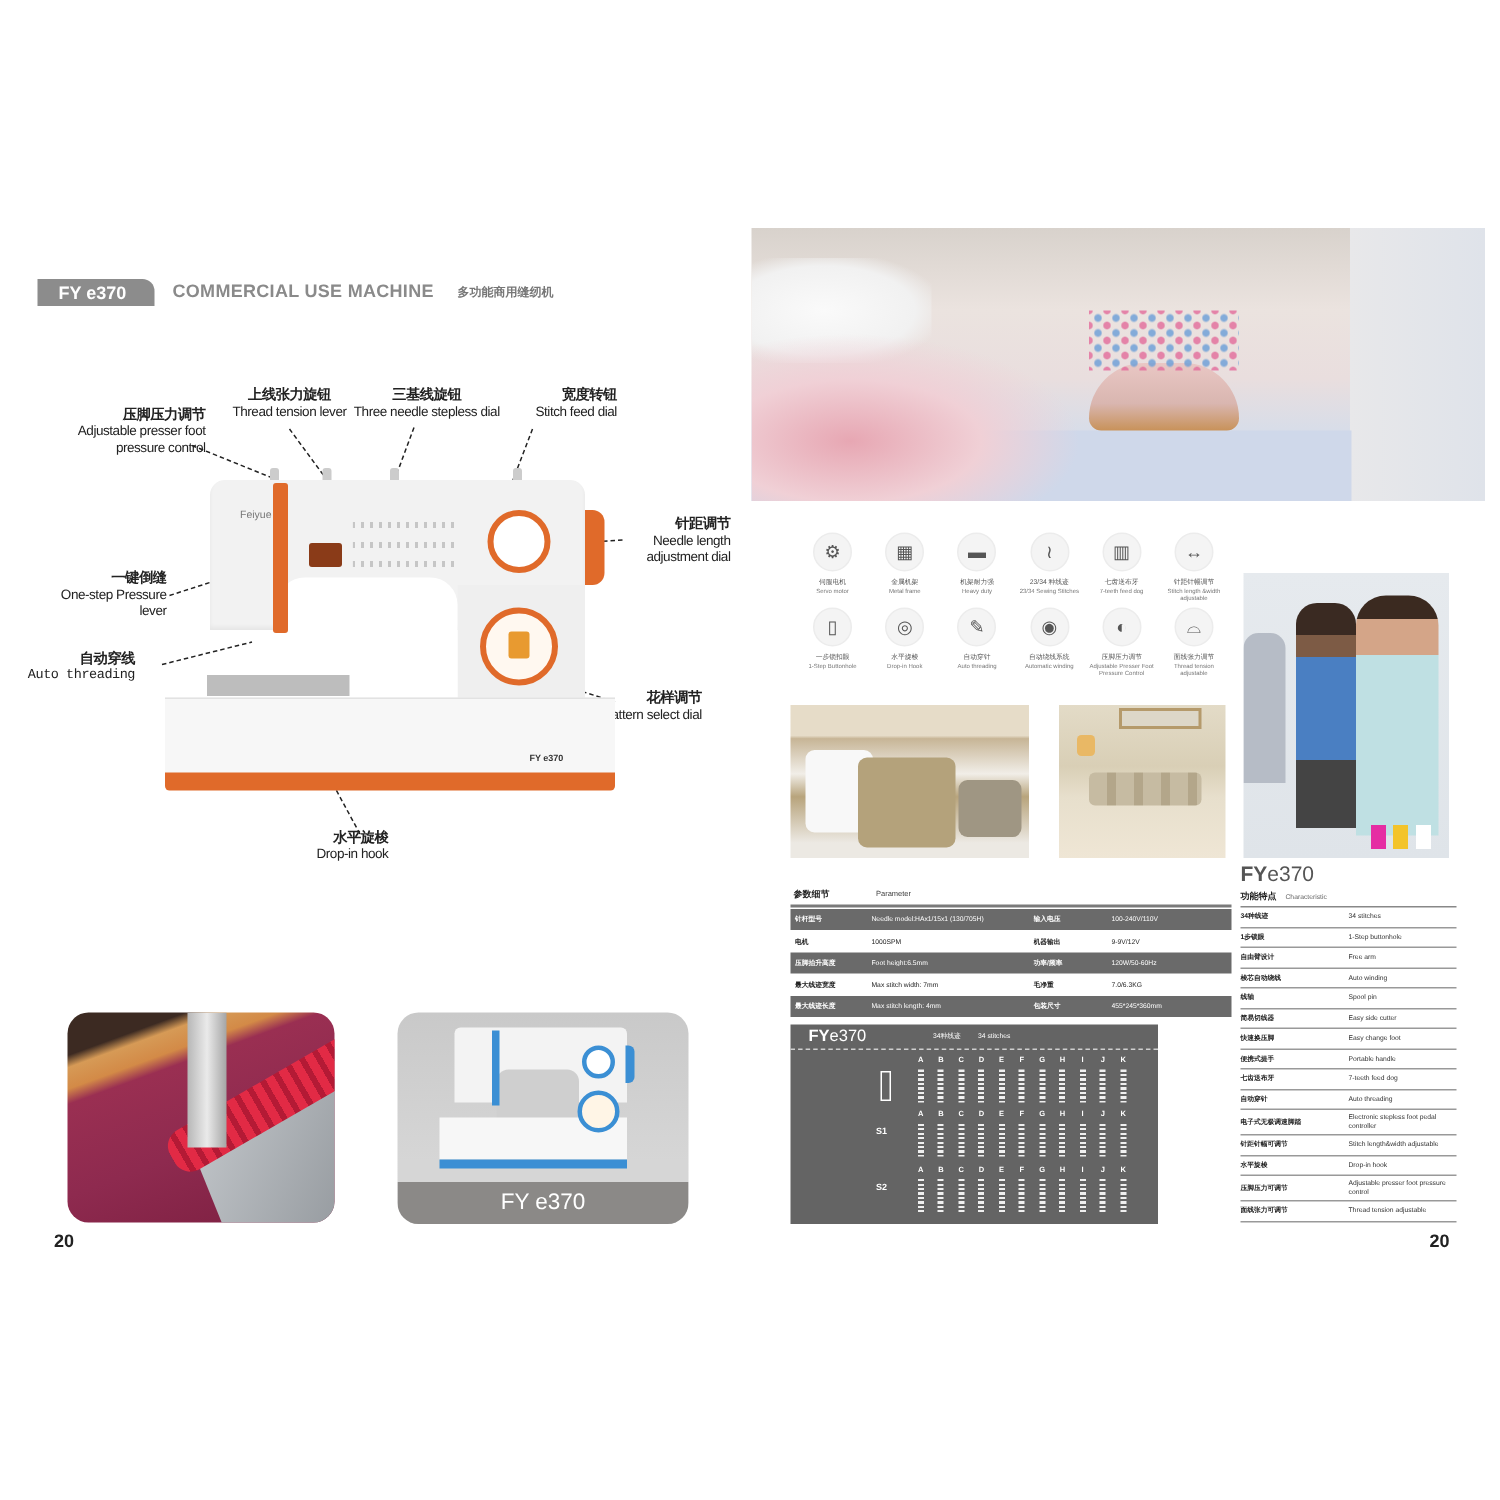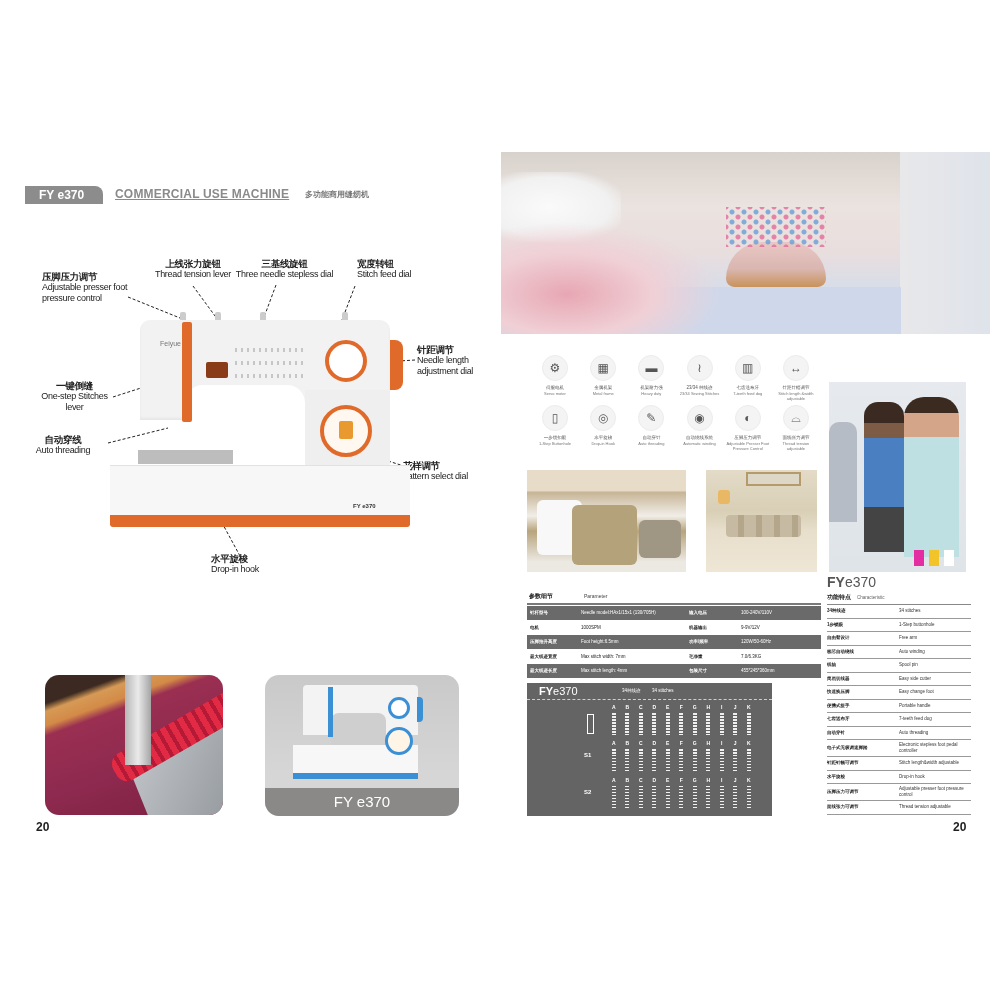--- a/index.html
+++ b/index.html
@@ -3,26 +3,26 @@
 <meta charset="utf-8">
 <style>
   * { box-sizing: border-box; margin: 0; padding: 0; }
   html, body { width: 1000px; height: 1000px; background: #ffffff; overflow: hidden; }
   body { position: relative; font-family: "Liberation Sans", sans-serif; color: #222; }
 
   
   .model-tab { position: absolute; left: 25px; top: 186px; width: 78px; height: 18px;
     background: #8c8c8c; color: #fff; font-weight: bold; font-size: 12px; line-height: 18px;
     padding-left: 14px; border-radius: 0 8px 0 0; }
-  .header-title { position: absolute; left: 115px; top: 187px; font-size: 12px; font-weight: bold; color: #8a8a8a; letter-spacing: 0.2px; text-decoration: underline; }
+  .header-title { position: absolute; left: 115px; top: 187px; font-size: 12px; font-weight: bold; color: #8a8a8a; letter-spacing: 0.2px; }
   .header-cn { position: absolute; left: 305px; top: 189px; font-size: 8px; font-weight: bold; color: #777; }
 
-  .callout { position: absolute; font-size: 9px; line-height: 11px; color: #222; letter-spacing: -0.3px; }
+  .callout { position: absolute; font-size: 9px; line-height: 11px; color: #222; letter-spacing: -0.3px; text-align: right; }
   .callout .cn { font-weight: bold; font-size: 9.5px; }
-  .callout.right-al { text-align: center; }
+  .callout.right-al { text-align: right; }
 
   .lines { position: absolute; left: 0; top: 0; width: 1000px; height: 1000px; pointer-events: none; }
 
   
   .machine { position: absolute; left: 110px; top: 310px; width: 300px; height: 220px; }
   .m-upper { position: absolute; left: 30px; top: 10px; width: 250px; height: 100px; background: #f2f2f2;
     border-radius: 10px 10px 0 0; box-shadow: inset 0 -2px 3px rgba(0,0,0,0.05); }
   .m-neck { position: absolute; left: 195px; top: 80px; width: 85px; height: 80px; background: #efefef; }
   .m-arm-hole { position: absolute; left: 75px; top: 75px; width: 120px; height: 85px; background: #fff; border-radius: 18px 18px 0 0; }
   .m-base { position: absolute; left: 0; top: 155px; width: 300px; height: 52px; background: #f7f7f7; border-top: 1px solid #e2e2e2; }
@@ -181,23 +181,23 @@
 <div class="callout" style="left:357px;top:258px;">
   <div class="cn">宽度转钮</div>
   <div>Stitch feed dial</div>
 </div>
 <div class="callout" style="left:417px;top:344px;width:70px;">
   <div class="cn">针距调节</div>
   <div>Needle length adjustment dial</div>
 </div>
 <div class="callout right-al" style="left:38px;top:380px;width:73px;">
   <div class="cn">一键倒缝</div>
-  <div>One-step Stitches lever</div>
-</div>
-<div class="callout right-al" style="left:22px;top:434px;width:82px;">
+  <div>One-step Pressure lever</div>
+</div>
+<div class="callout right-al" style="left:8px;top:434px;width:82px;font-family:Liberation Mono, monospace;">
   <div class="cn">自动穿线</div>
   <div>Auto threading</div>
 </div>
 <div class="callout" style="left:403px;top:460px;">
   <div class="cn">花样调节</div>
   <div>pattern select dial</div>
 </div>
 <div class="callout" style="left:211px;top:553px;">
   <div class="cn">水平旋梭</div>
   <div>Drop-in hook</div>

